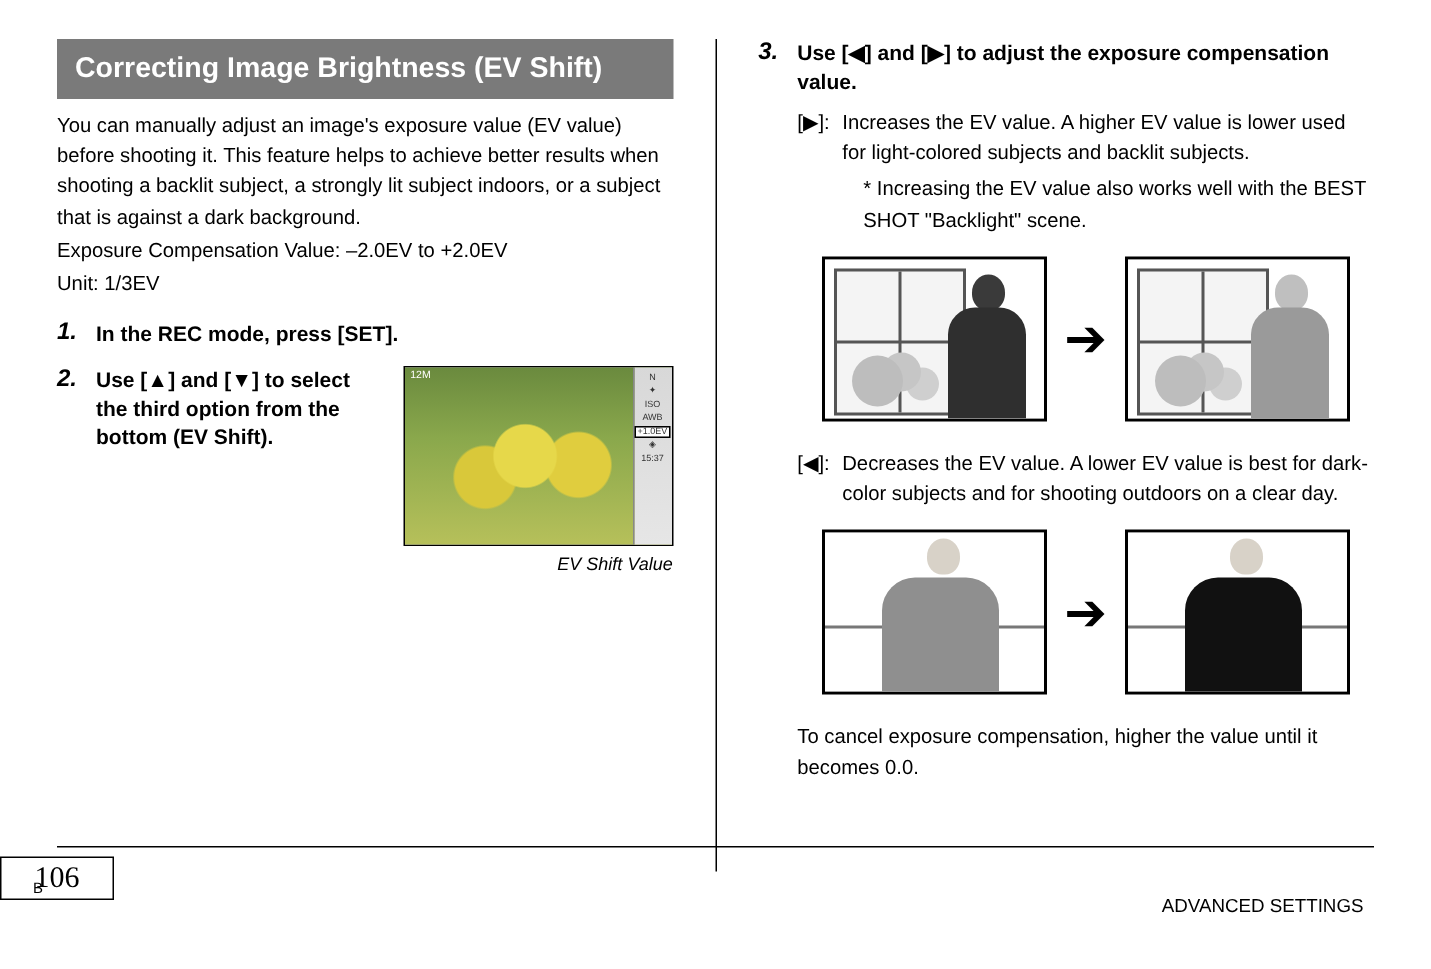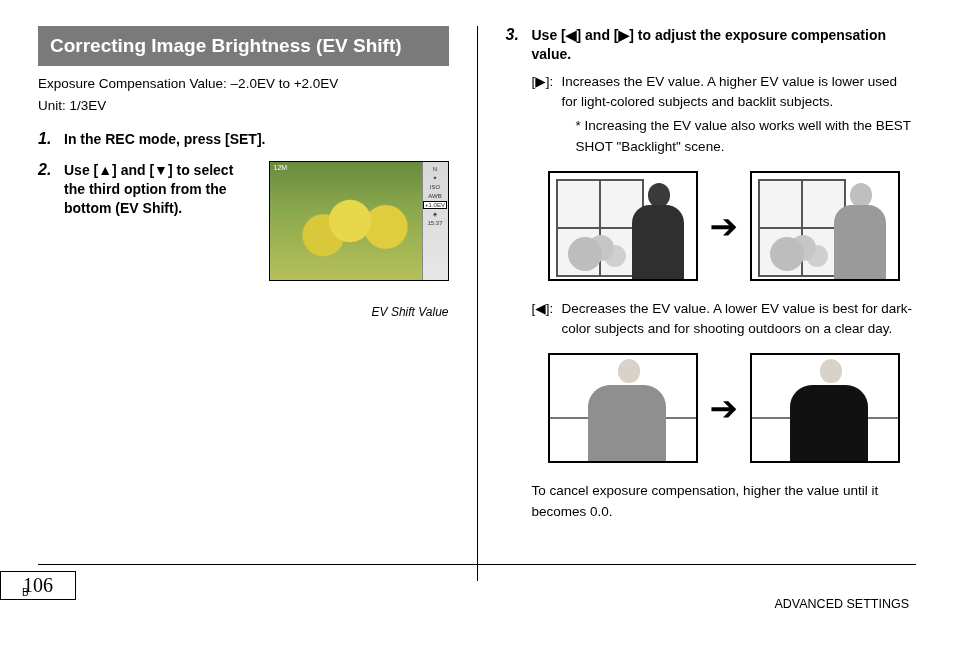--- a/index.html
+++ b/index.html
@@ -45,21 +45,21 @@
       linear-gradient(#6a8a3e, #8aa84c 40%, #b6c05a);
   }
   .scr-sidebar { position:absolute; top:0; right:0; width:26px; height:100%;
     background: linear-gradient(#d8d8d8,#e6e6e6);
     border-left:1px solid #888; font-size:6px; color:#333;
     display:flex; flex-direction:column; align-items:center; gap:3px; padding-top:4px;
   }
   .scr-sidebar span { line-height:1; }
   .scr-sidebar .hl { outline:1px solid #000; padding:0 1px; background:#fff; }
   .scr-top { position:absolute; top:2px; left:4px; font-size:7px; color:#fff; display:flex; gap:4px; }
-  .scr-caption { font-size: 12px; font-style: italic; text-align: right; margin-top: 20px; }
+  .scr-caption { font-size: 12px; font-style: italic; text-align: right; }
 
   
   .desc-block { font-size: 13.5px; line-height: 1.5; }
   .kv { display:flex; gap:4px; margin-bottom:4px; }
   .kv .k { min-width:26px; }
   .kv .v { flex:1; }
   .note-indent { padding-left: 14px; }
   .figrow { display:flex; align-items:center; justify-content:center; gap:12px; margin: 14px 0 18px 0; }
   .fig { width:150px; height:110px; border:2px solid #000; position:relative; overflow:hidden; }
   .arrow-big { font-size:34px; }
@@ -102,20 +102,21 @@
 </style>
 </head>
 <body>
 
 <div class="page">
   <div class="cols">
 
     <div class="col">
       <div class="heading-box">Correcting Image Brightness (EV Shift)</div>
       <div class="intro">
+        <p>You can manually adjust an image's exposure value (EV value) before shooting it. This feature helps to achieve better results when shooting a backlit subject, a strongly lit subject indoors, or a subject that is against a dark background.</p>
         <p>Exposure Compensation Value: –2.0EV to +2.0EV</p>
         <p>Unit: 1/3EV</p>
       </div>
 
       <div class="steps">
         <div class="step">
           <div class="step-num">1.</div>
           <div class="step-body">
             <div class="step-title">In the REC mode, press [SET].</div>
           </div>

